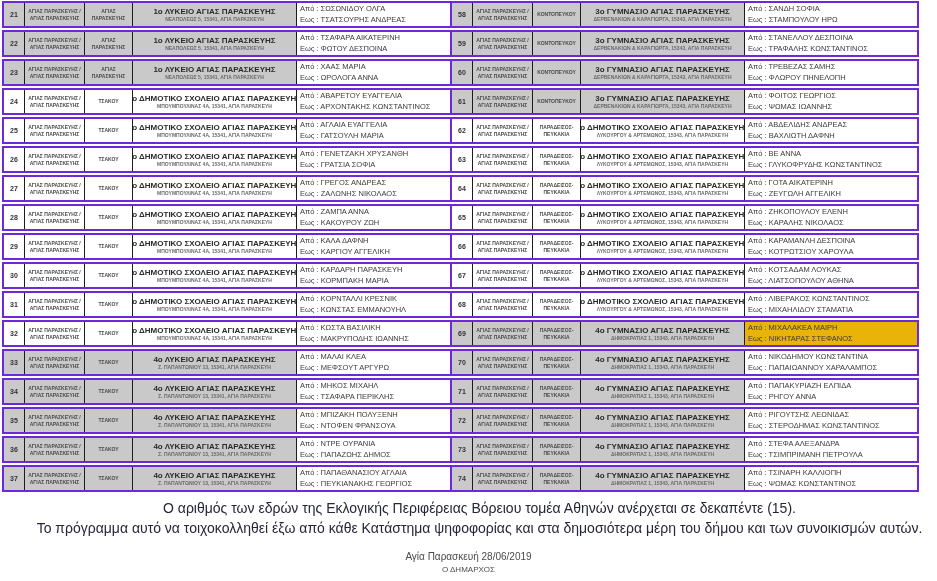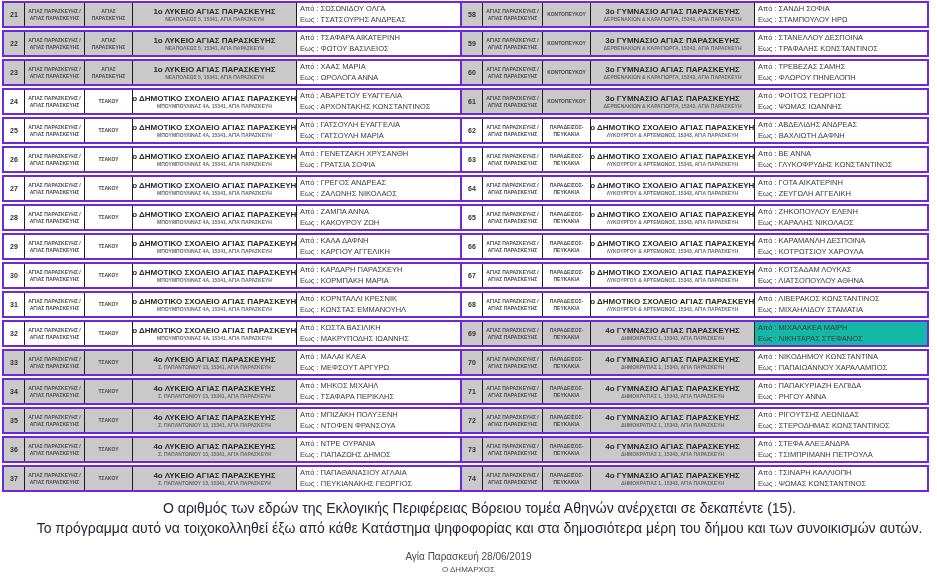--- a/index.html
+++ b/index.html
@@ -1,28 +1,28 @@
 <!DOCTYPE html>
 <html><head>
 <meta charset="utf-8">
 <style>
   html,body{margin:0;padding:0;background:#fff;}
   #page{position:relative;width:937px;height:581px;background:#ffffff;overflow:hidden;
         font-family:"Liberation Sans",sans-serif;color:#3a3a3a;}
   .etable{position:absolute;top:1px;}
   #table-left{left:2px;width:461px;}
-  #table-right{left:460px;width:469px;}
+  #table-right{left:450px;width:469px;}
   .row{display:grid;grid-template-columns:21px 60px 48px 164px 1fr;
        height:27px;margin-bottom:2px;border:2px solid #6d28d9;background:#fff;box-sizing:border-box;}
   .cell{border-right:1px solid #1c1c1c;display:flex;flex-direction:column;
         align-items:center;justify-content:center;text-align:center;overflow:hidden;background:#fff;}
   .cell:last-child{border-right:none;}
   .row.shaded .cell{background:#c9c9c9;}
   .row.shaded .cell.range{background:#ffffff;}
-  .row.shaded.range-shaded .cell.range{background:#14b8a6;}
+  .row.shaded.range-shaded .cell.range{background:#eab308;}
   .num{font-size:7px;font-weight:bold;color:#333;}
   .muni{font-size:5px;font-weight:bold;line-height:1.3;color:#4a4a4a;padding:0 3px;}
   .district{font-size:5px;font-weight:bold;line-height:1.3;color:#4a4a4a;padding:0 3px;}
   .school-name{font-size:8px;font-weight:bold;color:#2b2b2b;line-height:1.15;white-space:nowrap;}
   .school-addr{font-size:5px;font-weight:bold;color:#6a6a6a;line-height:1.2;white-space:nowrap;}
   .range{align-items:flex-start;text-align:left;padding-left:3px;}
   .range-line{font-size:7.5px;line-height:1.4;color:#3a3a3a;white-space:nowrap;}
   .footer{position:absolute;top:498px;left:0;width:937px;text-align:center;}
   .note{font-family:Liberation Sans, sans-serif;font-size:14px;line-height:1.45;color:#26263a;padding-left:22px;}
   .place-date{margin-top:12px;font-size:10px;color:#4a4a4a;}
@@ -53,21 +53,21 @@
       <div class="row shaded">
         <div class="cell num">22</div>
         <div class="cell muni">ΑΓΙΑΣ ΠΑΡΑΣΚΕΥΗΣ / ΑΓΙΑΣ ΠΑΡΑΣΚΕΥΗΣ</div>
         <div class="cell district">ΑΓΙΑΣ ΠΑΡΑΣΚΕΥΗΣ</div>
         <div class="cell school">
           <div class="school-name">1ο ΛΥΚΕΙΟ ΑΓΙΑΣ ΠΑΡΑΣΚΕΥΗΣ</div>
           <div class="school-addr">ΝΕΑΠΟΛΕΩΣ 5, 15341, ΑΓΙΑ ΠΑΡΑΣΚΕΥΗ</div>
         </div>
         <div class="cell range">
           <div class="range-line"><span>Από :</span> <span>ΤΣΑΦΑΡΑ ΑΙΚΑΤΕΡΙΝΗ</span></div>
-          <div class="range-line"><span>Εως :</span> <span>ΦΩΤΟΥ ΒΑΣΙΛΕΙΟΣ</span></div>
+          <div class="range-line"><span>Εως :</span> <span>ΦΩΤΟΥ ΔΕΣΠΟΙΝΑ</span></div>
         </div>
       </div>
 
       <div class="row shaded">
         <div class="cell num">23</div>
         <div class="cell muni">ΑΓΙΑΣ ΠΑΡΑΣΚΕΥΗΣ / ΑΓΙΑΣ ΠΑΡΑΣΚΕΥΗΣ</div>
         <div class="cell district">ΑΓΙΑΣ ΠΑΡΑΣΚΕΥΗΣ</div>
         <div class="cell school">
           <div class="school-name">1ο ΛΥΚΕΙΟ ΑΓΙΑΣ ΠΑΡΑΣΚΕΥΗΣ</div>
           <div class="school-addr">ΝΕΑΠΟΛΕΩΣ 5, 15341, ΑΓΙΑ ΠΑΡΑΣΚΕΥΗ</div>
@@ -94,21 +94,21 @@
 
       <div class="row">
         <div class="cell num">25</div>
         <div class="cell muni">ΑΓΙΑΣ ΠΑΡΑΣΚΕΥΗΣ / ΑΓΙΑΣ ΠΑΡΑΣΚΕΥΗΣ</div>
         <div class="cell district">ΤΣΑΚΟΥ</div>
         <div class="cell school">
           <div class="school-name">3ο ΔΗΜΟΤΙΚΟ ΣΧΟΛΕΙΟ ΑΓΙΑΣ ΠΑΡΑΣΚΕΥΗΣ</div>
           <div class="school-addr">ΜΠΟΥΜΠΟΥΛΙΝΑΣ 4Α, 15341, ΑΓΙΑ ΠΑΡΑΣΚΕΥΗ</div>
         </div>
         <div class="cell range">
-          <div class="range-line"><span>Από :</span> <span>ΓΑΤΣΟΥΛΗ ΕΥΑΓΓΕΛΙΑ</span></div>
+          <div class="range-line"><span>Από :</span> <span>ΑΓΛΑΙΑ ΕΥΑΓΓΕΛΙΑ</span></div>
           <div class="range-line"><span>Εως :</span> <span>ΓΑΤΣΟΥΛΗ ΜΑΡΙΑ</span></div>
         </div>
       </div>
 
       <div class="row">
         <div class="cell num">26</div>
         <div class="cell muni">ΑΓΙΑΣ ΠΑΡΑΣΚΕΥΗΣ / ΑΓΙΑΣ ΠΑΡΑΣΚΕΥΗΣ</div>
         <div class="cell district">ΤΣΑΚΟΥ</div>
         <div class="cell school">
           <div class="school-name">3ο ΔΗΜΟΤΙΚΟ ΣΧΟΛΕΙΟ ΑΓΙΑΣ ΠΑΡΑΣΚΕΥΗΣ</div>

